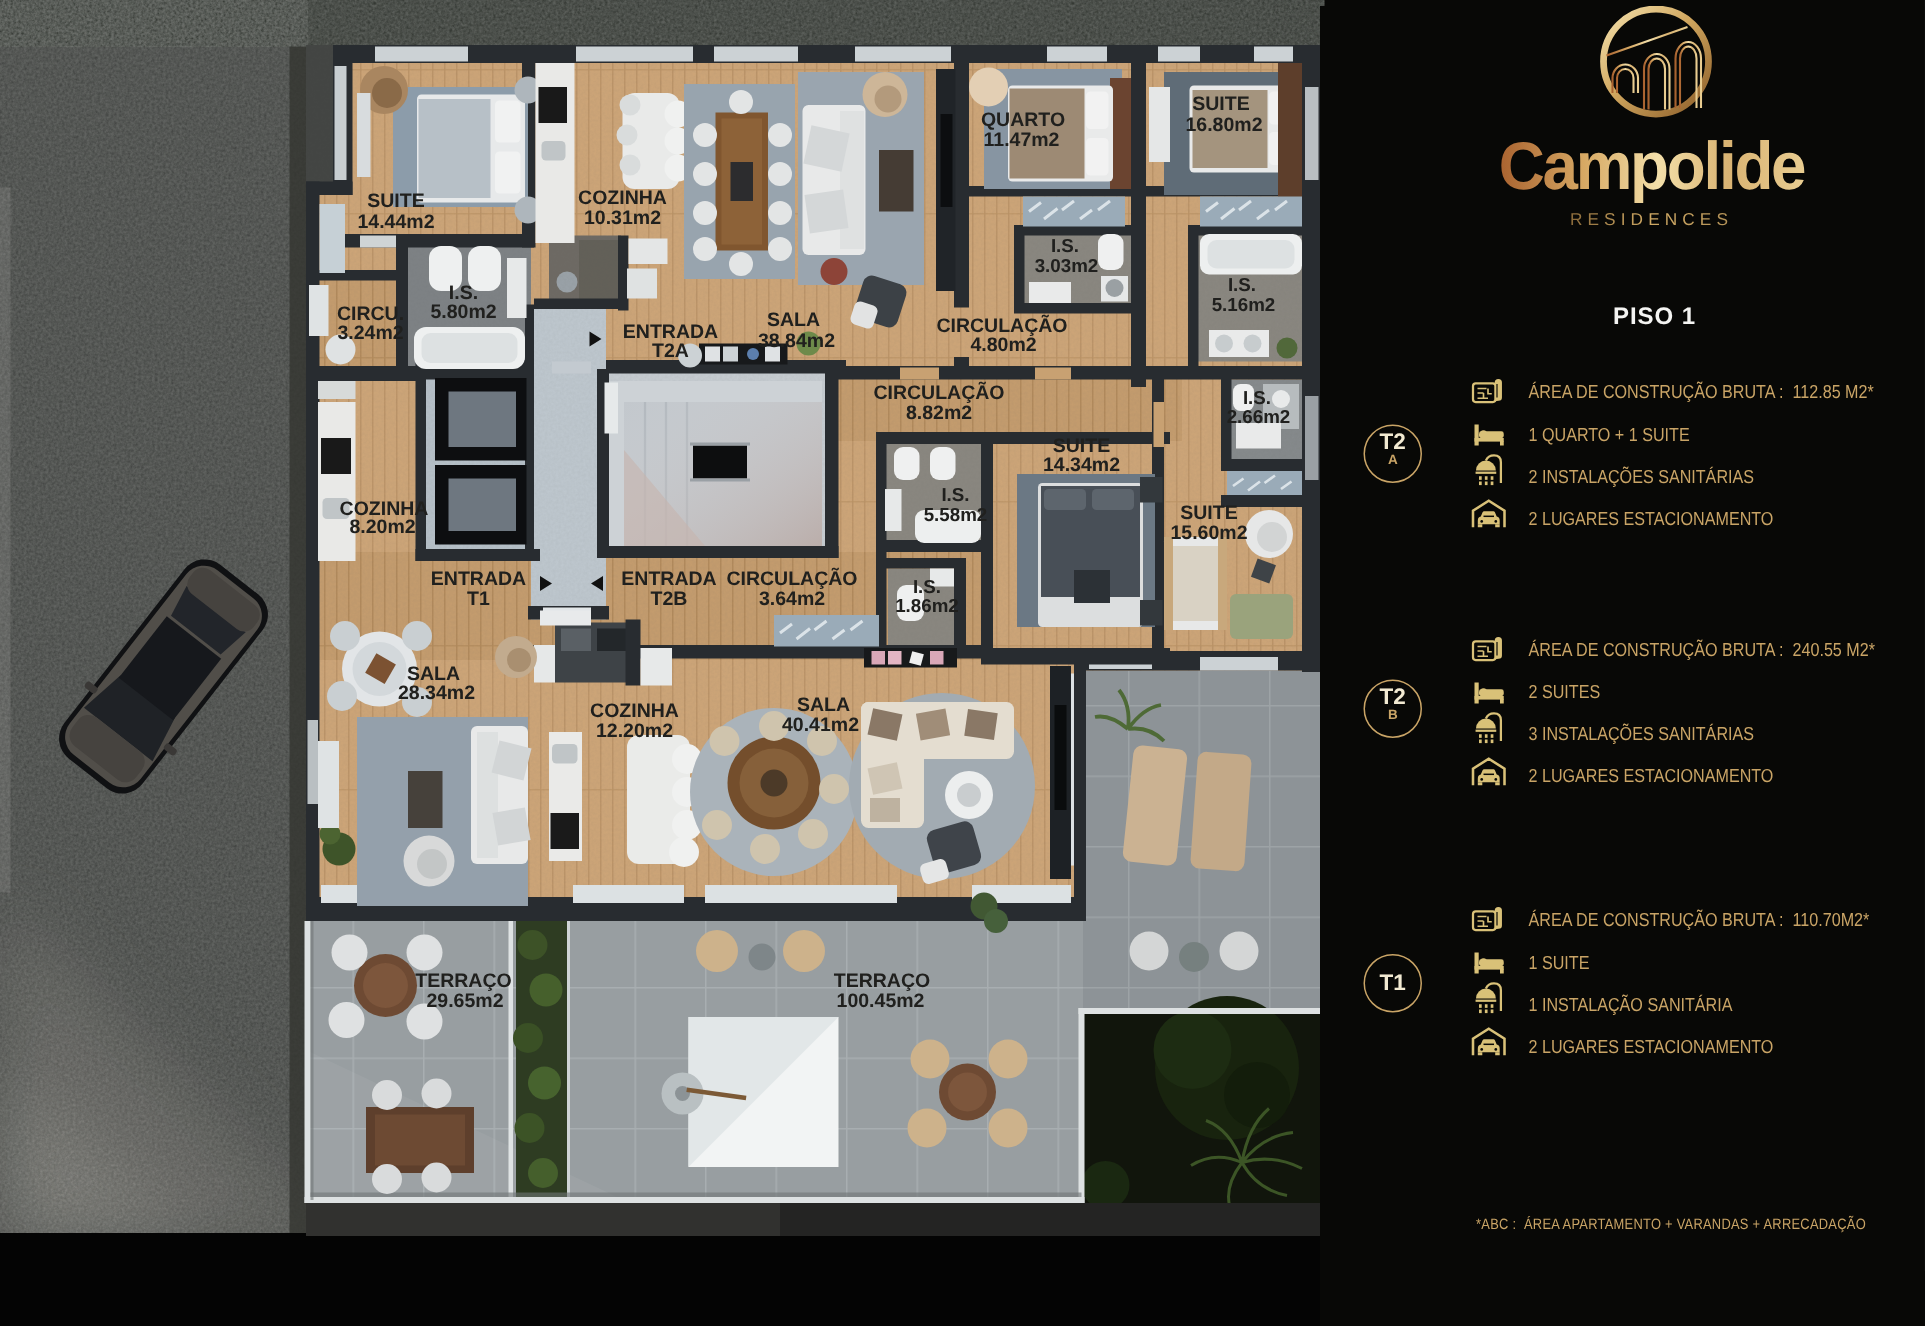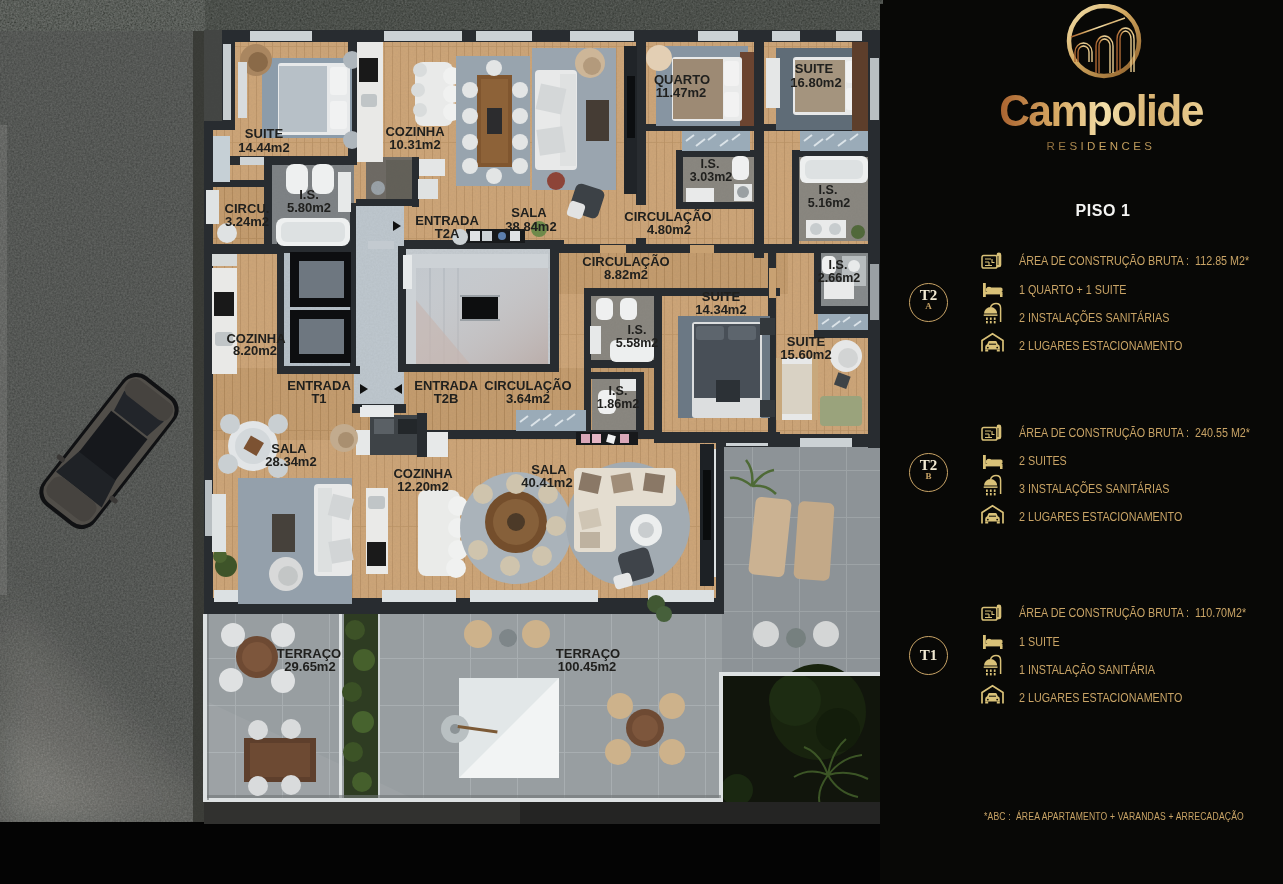--- a/index.html
+++ b/index.html
@@ -3,21 +3,21 @@
 <meta charset="utf-8">
 <style>
   html,body{margin:0;padding:0;background:#000;}
   #stage{position:relative;width:1283px;height:884px;overflow:hidden;background:#080806;font-family:"Liberation Sans",sans-serif;}
   #plansvg{position:absolute;left:0;top:0;}
   .lbl{font-family:"Liberation Sans",sans-serif;font-weight:700;fill:#20201e;text-anchor:middle;}
   .l13{font-size:13px;}
   .l12{font-size:12.5px;}
   #panel{position:absolute;left:880px;top:4px;width:403px;height:884px;background:#080806;}
   .prow{position:absolute;color:#c9a466;font-size:12.5px;letter-spacing:0;white-space:nowrap;transform:scaleX(0.86);transform-origin:0 50%;}
-  .badge{position:absolute;border:1.6px solid #c9a466;border-radius:50%;width:37px;height:37px;text-align:center;font-family:Liberation Serif, serif;}
+  .badge{position:absolute;border:1.6px solid #c9a466;border-radius:50%;width:37px;height:37px;text-align:center;}
 </style>
 </head>
 <body>
 <div id="stage">
 <svg id="plansvg" width="883" height="884" viewBox="0 0 883 884" xmlns="http://www.w3.org/2000/svg">
 <defs>
   <filter id="grainL" x="0" y="0" width="100%" height="100%">
     <feTurbulence type="fractalNoise" baseFrequency="0.55" numOctaves="3"></feTurbulence>
     <feColorMatrix type="matrix" values="0 0 0 0 0.68  0 0 0 0 0.69  0 0 0 0 0.66  0 0 0 1.6 -0.25"></feColorMatrix>
   </filter>

